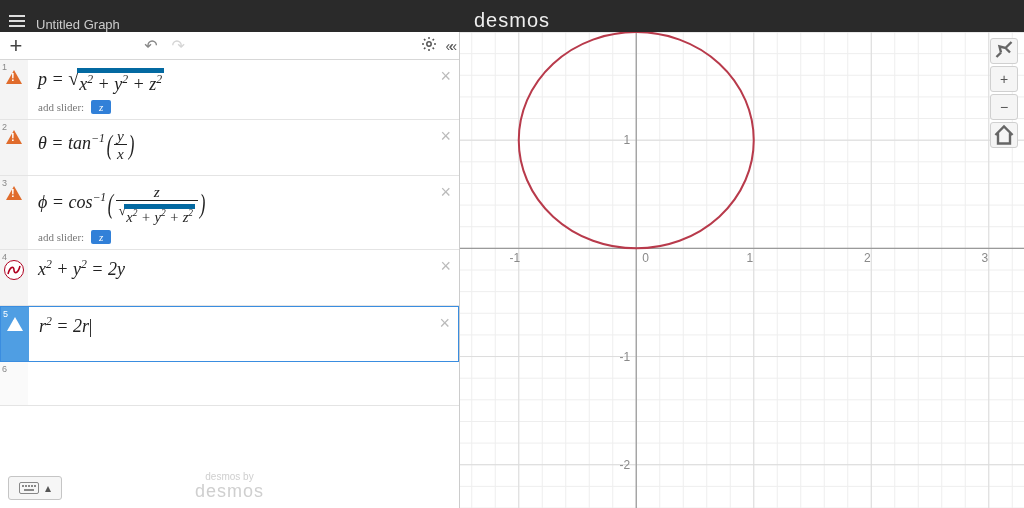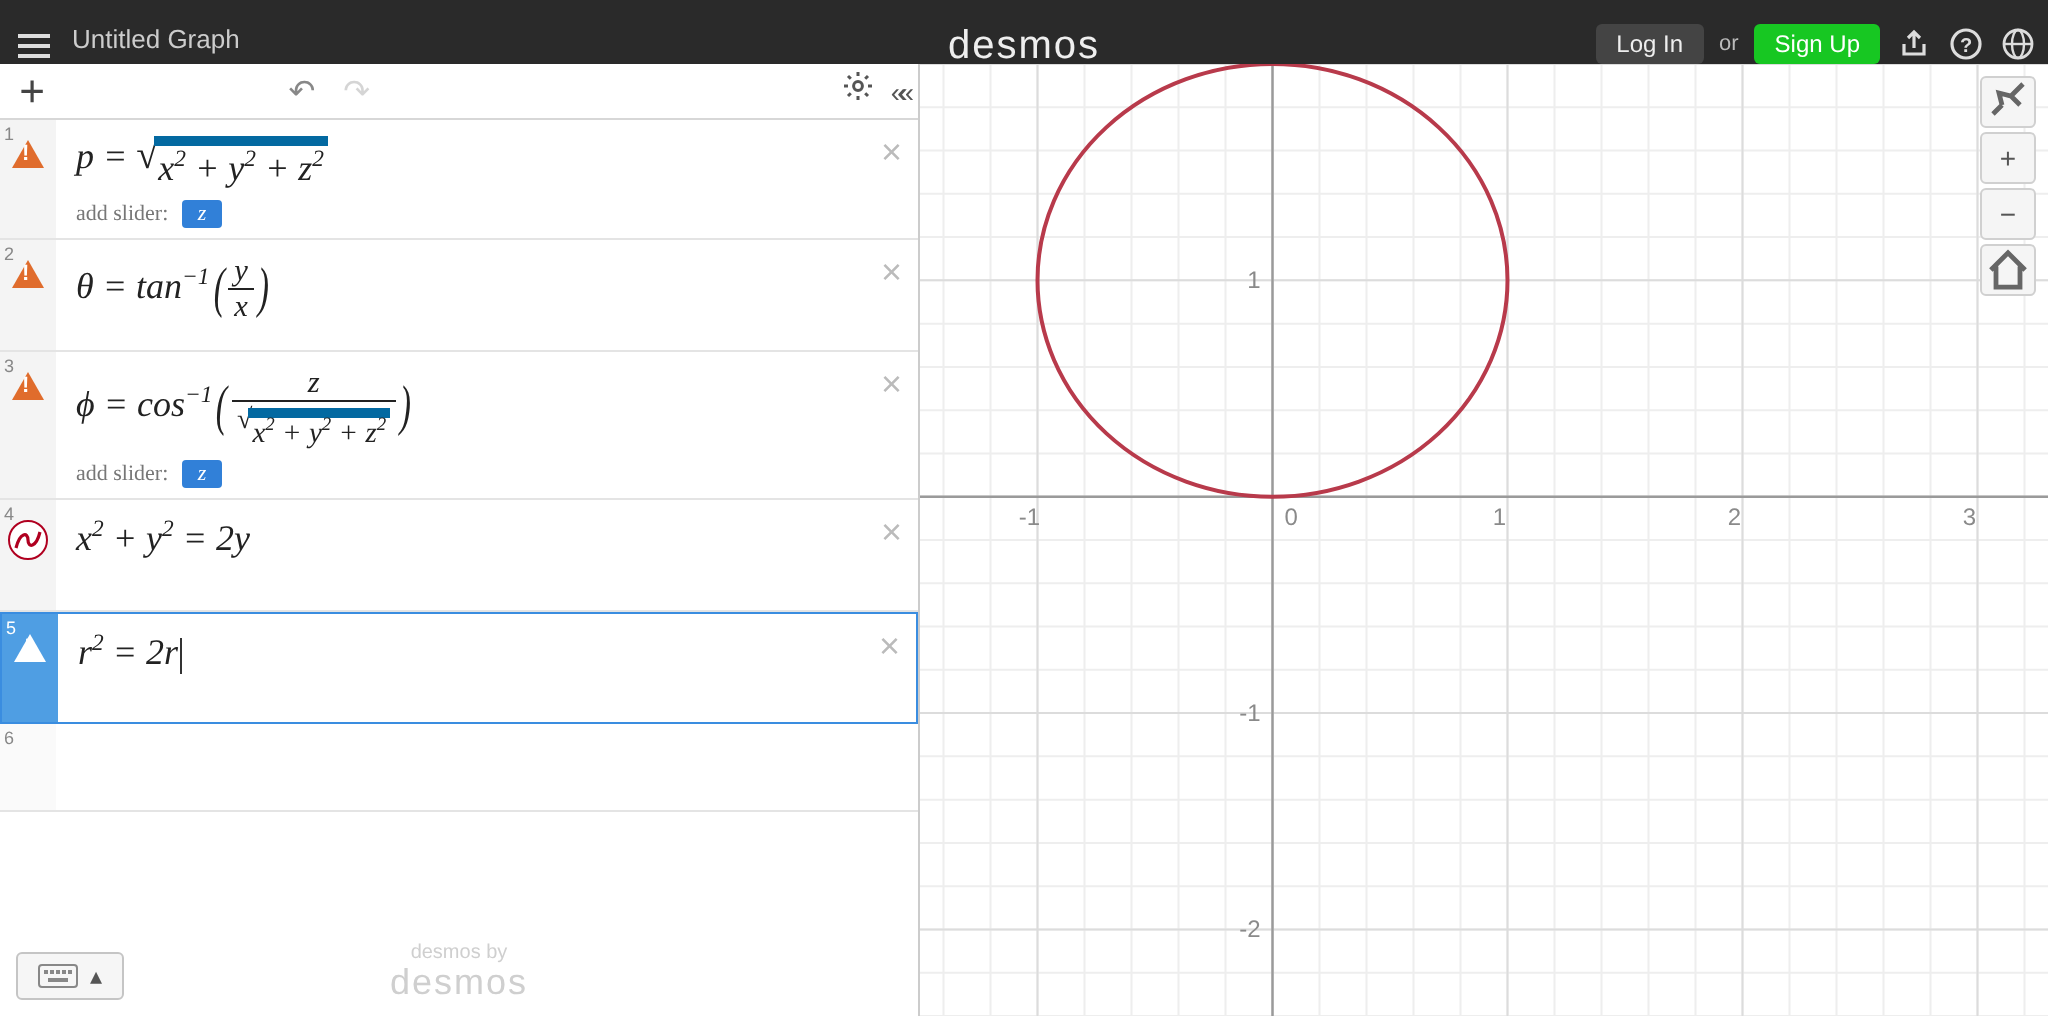--- a/index.html
+++ b/index.html
@@ -5,21 +5,21 @@
   * { box-sizing: border-box; margin: 0; padding: 0; }
   body {
     font-family: -apple-system, BlinkMacSystemFont, "Segoe UI", Arial, sans-serif;
     width: 1024px; height: 508px; overflow: hidden; background: #fff;
     display: flex; flex-direction: column;
   }
 
   
   #topbar {
     height: 32px; background: #2a2a2a; color: #ddd;
-    display: flex; align-items: flex-start; padding: 12px 6px; font-size: 13px;
+    display: flex; align-items: flex-end; padding: 0 6px; font-size: 13px;
     position: relative;
   }
   #topbar .hamburger { width: 22px; height: 22px; display:flex;align-items:center;justify-content:center;cursor:pointer;}
   #topbar .title { margin-left: 8px; color: #ccc; }
   #topbar .center { position:absolute; left:50%; transform:translateX(-50%); font-family: "Segoe UI", sans-serif; font-size:20px; letter-spacing:1px; color:#eee;}
   #topbar .right { margin-left:auto; display:flex; align-items:center; gap:8px;}
   .btn-dark { background:#444;color:#eee;border:none;padding:3px 10px;border-radius:3px;font-size:12px;cursor:pointer;}
   .btn-green { background:#17c722;color:#fff;border:none;padding:3px 10px;border-radius:3px;font-size:12px;cursor:pointer;}
   #topbar .or { font-size:11px; color:#bbb;}
   .top-icon { width:18px;height:18px;display:flex;align-items:center;justify-content:center;color:#ddd;cursor:pointer;}
@@ -90,43 +90,20 @@
 <body>
 
 <div id="topbar">
   <div class="hamburger">
     <svg width="16" height="12" viewBox="0 0 16 12">
         <path d="M0 1h16M0 6h16M0 11h16" stroke="#ddd" stroke-width="2"></path>
       </svg>
   </div>
   <div class="title">Untitled Graph</div>
   <div class="center">desmos</div>
-  <div class="right">
-    <button class="btn-dark">Log In</button>
-    <span class="or">or</span>
-    <button class="btn-green">Sign Up</button>
-    <span class="top-icon">
-      <svg width="16" height="16" viewBox="0 0 16 16">
-          <path d="M3 8v5h10V8M8 2v8M5 5l3-3 3 3" fill="none" stroke="#ddd" stroke-width="1.6"></path>
-        </svg>
-    </span>
-    <span class="top-icon">
-      <svg width="16" height="16" viewBox="0 0 16 16">
-          <circle cx="8" cy="8" r="7" fill="none" stroke="#ddd" stroke-width="1.6"></circle>
-          <text x="8" y="12" text-anchor="middle" font-size="10" fill="#ddd" font-weight="bold">?</text>
-        </svg>
-    </span>
-    <span class="top-icon">
-      <svg width="16" height="16" viewBox="0 0 16 16">
-          <circle cx="8" cy="8" r="7" fill="none" stroke="#ddd" stroke-width="1.4"></circle>
-          <ellipse cx="8" cy="8" rx="3" ry="7" fill="none" stroke="#ddd" stroke-width="1.2"></ellipse>
-          <path d="M1 8h14" stroke="#ddd" stroke-width="1.2"></path>
-        </svg>
-    </span>
-  </div>
 </div>
 
 <div id="main">
 
   <div id="left">
     <div id="left-toolbar">
       <span class="add">+</span>
       <div class="undo-redo">
         <span>↶</span>
         <span style="opacity:.35">↷</span>

